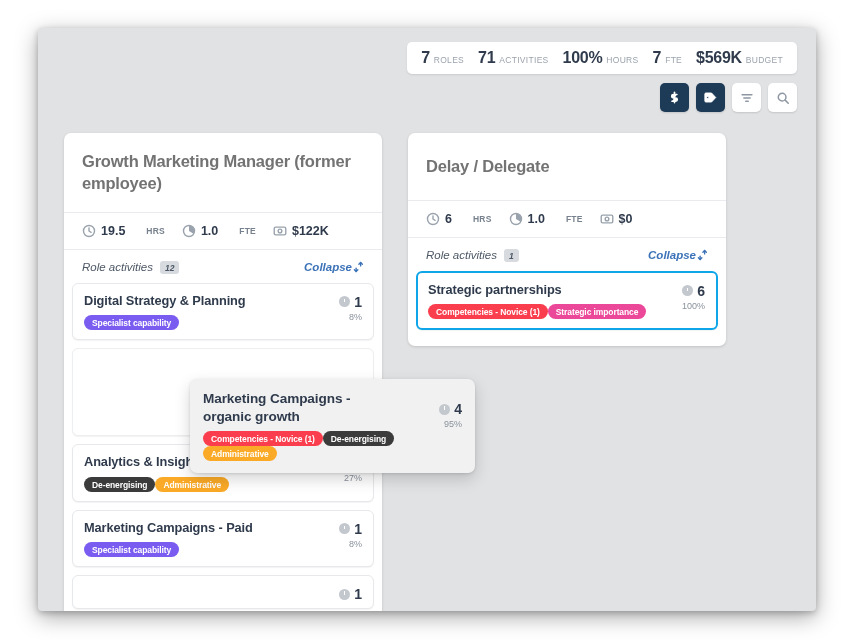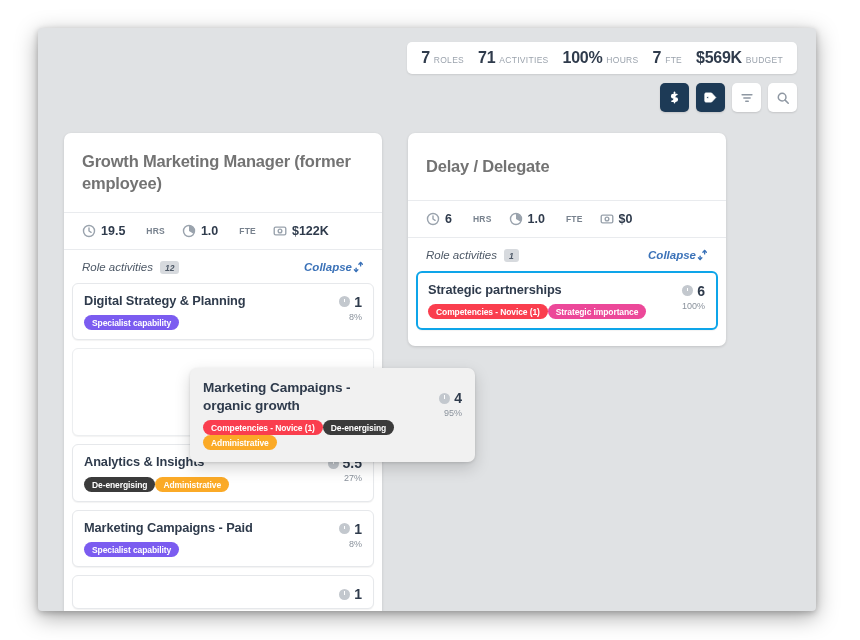--- a/index.html
+++ b/index.html
@@ -233,21 +233,21 @@
     font-size: 9px;
     color: #8a929c;
     margin-top: 2px;
     font-weight: normal;
   }
 
   
   .drag-card {
     position: absolute;
     left: 152px;
-    top: 340px;
+    top: 351px;
     width: 285px;
     background: #f1f1f1;
     border-radius: 7px;
     box-shadow: 0 6px 16px rgba(0,0,0,0.17), 0 1px 3px rgba(0,0,0,0.12);
     padding: 11px 17px 12px 13px;
     z-index: 40;
     cursor: grabbing;
   }
   .drag-card .activity-name {
     font-size: 13.6px;

